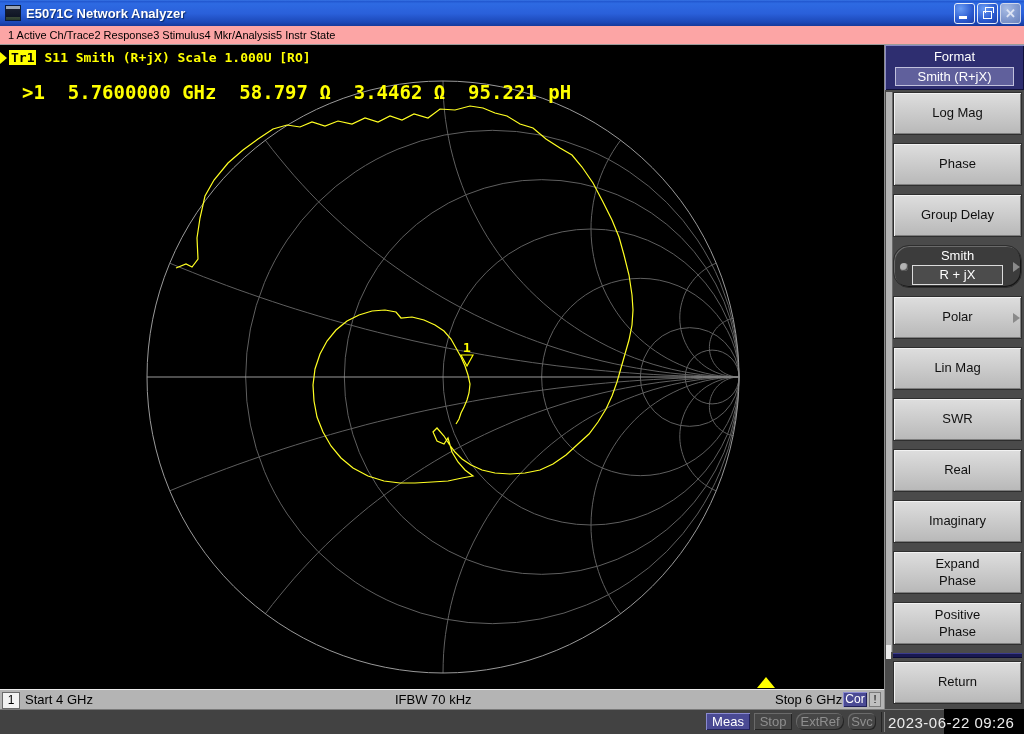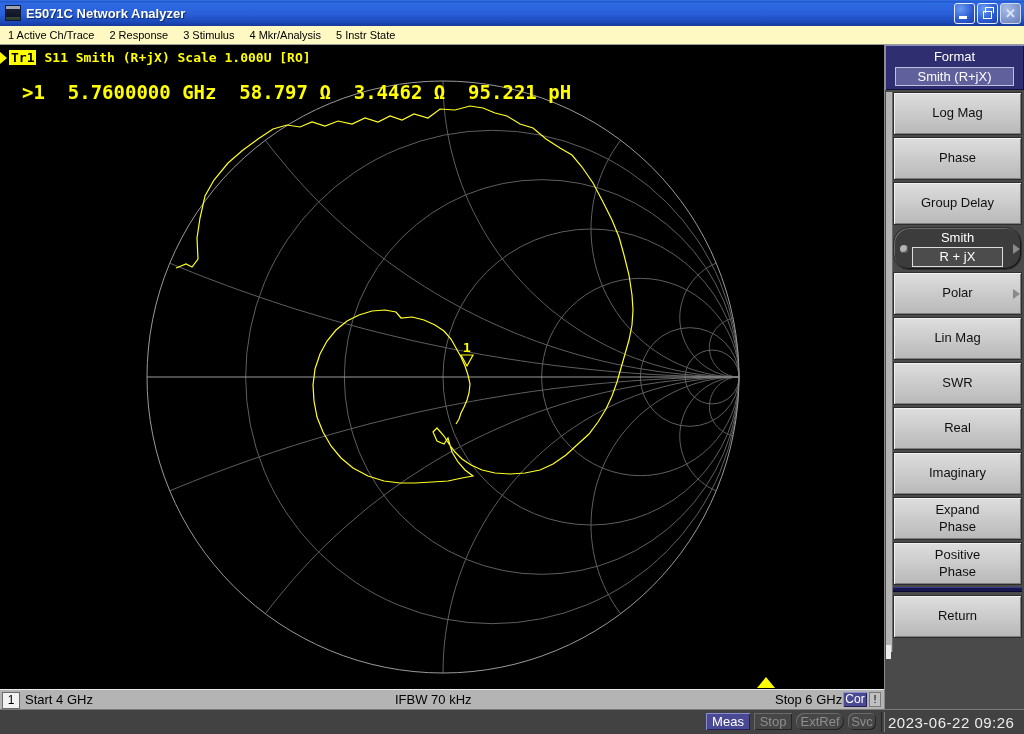--- a/index.html
+++ b/index.html
@@ -20,22 +20,22 @@
       padding:0;cursor:pointer;}
   .wc.blue{background:radial-gradient(circle at 30% 25%,#6a9cf4,#2a5ad0 60%,#1c3ea8);}
   .wc.disabled{background:radial-gradient(circle at 30% 25%,#a8bce4,#7e96cc 60%,#6a82bc);border-color:#d0d8ec;}
   .glyph-min{position:absolute;left:4px;bottom:4px;width:8px;height:3px;background:#fff;}
   .glyph-rest{position:absolute;left:5px;top:7px;width:7px;height:6px;border:1.5px solid #fff;}
   .glyph-rest:before{content:"";position:absolute;left:1px;top:-5px;width:7px;height:5px;
       border:1.5px solid #fff;border-bottom:none;}
   .glyph-close{color:#dde4f4;font-size:13px;font-weight:bold;line-height:19px;}
 
   
-  .menubar{position:absolute;left:0;top:26px;width:1024px;height:19px;background:#fef9c3;
-    border-bottom:1px solid #9a9a9a;display:flex;align-items:center;gap:15px;
+  .menubar{position:absolute;left:0;top:26px;width:1024px;height:19px;background:#fca5a5;
+    border-bottom:1px solid #9a9a9a;display:flex;align-items:center;
     padding-left:8px;box-sizing:border-box;font-size:11px;color:#000;}
   .menu-item{cursor:default;white-space:nowrap;}
 
   
   .screen{position:absolute;left:0;top:45px;width:884px;height:644px;background:#000;overflow:hidden;}
   #chart-svg{position:absolute;left:0;top:0;}
   .trace-bar{position:absolute;left:0;top:5px;height:15px;display:flex;align-items:center;
     font-family:"DejaVu Sans Mono",monospace;font-size:13px;font-weight:bold;color:var(--accent_yellow);}
   .tr-arrow{width:0;height:0;border-left:7px solid var(--accent_yellow);
     border-top:6px solid transparent;border-bottom:6px solid transparent;margin-right:2px;}
@@ -51,21 +51,21 @@
   .format-header{position:absolute;left:0;top:0;width:100%;height:45px;
     background:var(--format_header_bg);
     box-shadow:inset 1px 1px 0 #8a8ac4, inset -1px -1px 0 #10103a;
     color:#fff;font-size:13px;text-align:center;box-sizing:border-box;padding-top:4px;}
   .format-value{margin:3px 10px 0 10px;background:var(--format_value_bg);
     border:1px solid #c0c0dc;font-size:13px;padding:1px 0;}
   .scroll-strip{position:absolute;left:1px;top:47px;width:6px;height:560px;
     background:#b4b4b4;border-right:1px solid #6a6a6a;}
   .scroll-thumb{position:absolute;left:0px;top:553px;width:5px;height:14px;background:#ececec;}
   #softkeys{position:absolute;left:8px;top:47px;right:2px;}
-  .softkey{display:block;width:100%;height:43px;margin-bottom:2px;
+  .softkey{display:block;width:100%;height:43px;margin-bottom:8px;
     background:linear-gradient(180deg,#dedede,#b8b8b8);
     border:1px solid #2e2e2e;
     box-shadow:inset 1px 1px 0 #f2f2f2, inset -1px -1px 0 #7e7e7e;
     font-family:"Liberation Sans",sans-serif;font-size:13px;color:#101010;
     white-space:pre-line;line-height:1.25;cursor:pointer;position:relative;padding:0;}
   .softkey .arrow-right{position:absolute;right:1px;top:50%;margin-top:-5px;width:0;height:0;
     border-left:7px solid #8a8a8a;border-top:5px solid transparent;border-bottom:5px solid transparent;}
   .softkey.selected{background:#3c3c3c;color:#fff;
     box-shadow:inset 1px 1px 0 #6a6a6a, inset -1px -1px 0 #161616;border-radius:16px;}
   .softkey.selected .dot{position:absolute;left:6px;top:50%;margin-top:-4px;width:8px;height:8px;
@@ -83,21 +83,21 @@
   .ch-start{position:absolute;left:25px;top:2px;}
   .ch-ifbw{position:absolute;left:395px;top:2px;}
   .ch-stop{position:absolute;left:775px;top:2px;}
   .ch-cor{position:absolute;left:843px;top:2px;width:24px;height:15px;background:var(--indigo_badge);
     color:#fff;font-size:12px;text-align:center;line-height:15px;
     box-shadow:inset 1px 1px 0 #8a8ad0, inset -1px -1px 0 #20205a;}
   .ch-warn{position:absolute;left:869px;top:2px;width:12px;height:15px;background:#c0c0c0;
     border:1px solid #7a7a7a;box-sizing:border-box;text-align:center;line-height:13px;font-size:11px;}
 
   
-  .status-bar{position:absolute;left:0;top:709px;width:1024px;height:25px;
+  .status-bar{position:absolute;left:0;top:709px;width:944px;height:25px;
     background:var(--status_bar_bg);border-top:1px solid #7a7a7a;box-sizing:border-box;
     font-size:13px;}
   .sb-box{position:absolute;top:3px;height:17px;line-height:17px;text-align:center;box-sizing:border-box;}
   .sb-meas{left:706px;width:44px;background:var(--indigo_badge);color:#fff;
     box-shadow:inset 1px 1px 0 #8a8ad0, inset -1px -1px 0 #20205a;}
   .sb-dis{color:#8e8e8e;background:#464646;
     box-shadow:inset 1px 1px 0 #6a6a6a, inset -1px -1px 0 #242424;}
   .sb-stop{left:754px;width:38px;}
   .sb-extref{left:796px;width:48px;border-radius:8px;}
   .sb-svc{left:848px;width:28px;border-radius:6px;}

